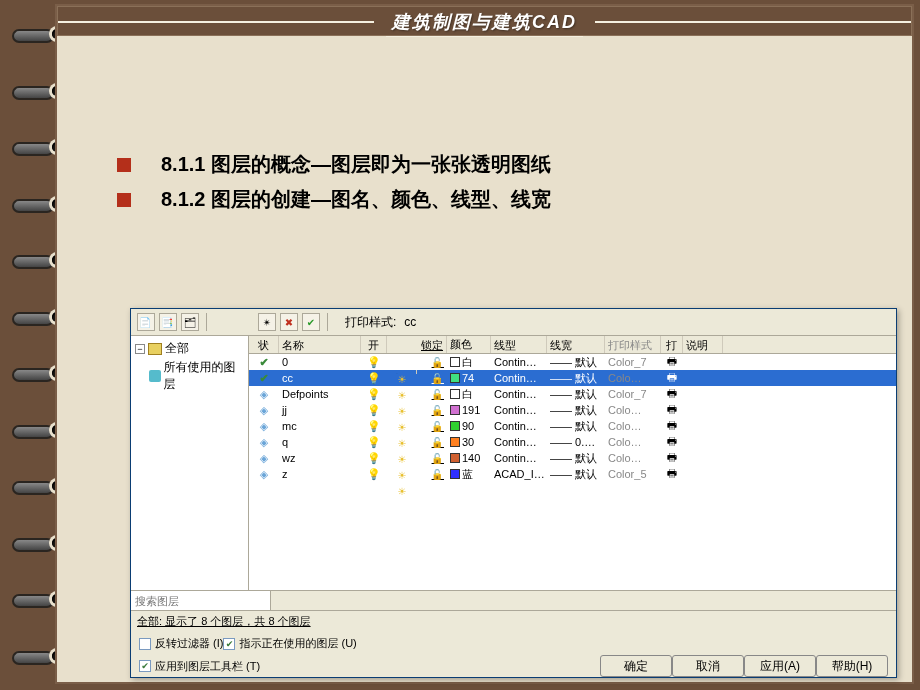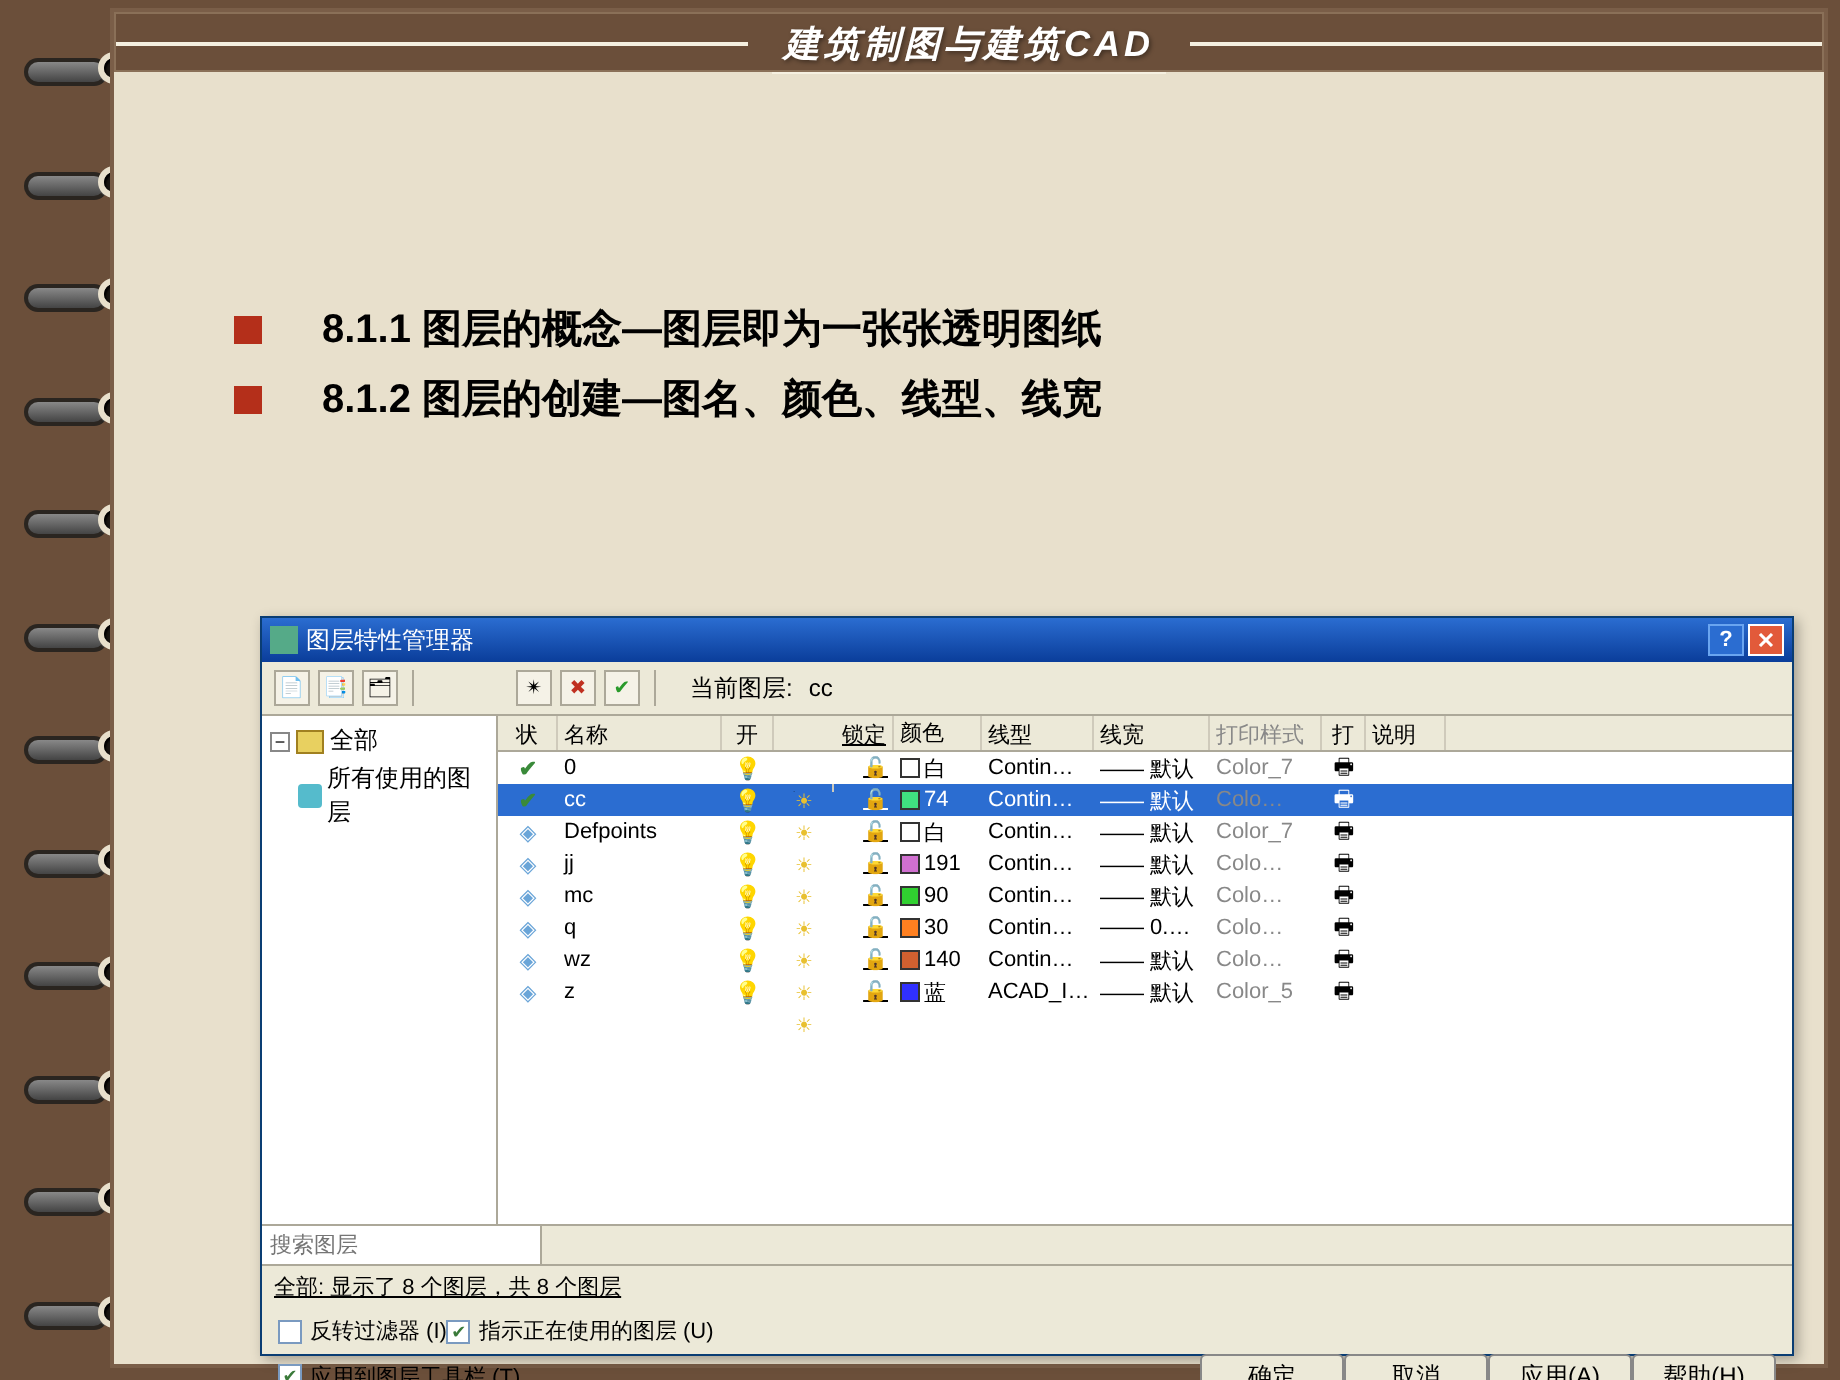--- a/index.html
+++ b/index.html
@@ -120,38 +120,32 @@
       <div class="bullet-red"></div>
       <div class="h2">8.1.1  图层的概念—图层即为一张张透明图纸</div>
     </div>
     <div class="bullet-row indent-row">
       <div class="bullet-red"></div>
       <div class="h2">8.1.2  图层的创建—图名、颜色、线型、线宽</div>
     </div>
   </div>
 
   <div class="dialog">
-    <div class="titlebar">
-      <div class="titlebar-icon"></div>
-      <div class="titlebar-text">图层特性管理器</div>
-      <div class="titlebar-btn tb-help">?</div>
-      <div class="titlebar-btn tb-close">✕</div>
-    </div>
 
     <div class="toolbar">
       <div class="tool-icon">📄</div>
       <div class="tool-icon">📑</div>
       <div class="tool-icon">🗂</div>
       <div class="tool-sep"></div>
       <div style="flex:0 0 40px"></div>
       <div class="tool-icon">✴</div>
       <div class="tool-icon" style="color:#c03020">✖</div>
       <div class="tool-icon" style="color:#2a9a2a">✔</div>
       <div class="tool-sep"></div>
-      <span class="current-layer-label">当前图层:</span>
+      <span class="current-layer-label">打印样式:</span>
       <span class="current-layer-val">cc</span>
     </div>
 
     <div class="main-area">
       <div class="tree-panel">
         <div class="tree-root">
           <span class="tree-box">−</span>
           <span class="tree-folder"></span>
           <span>全部</span>
         </div>

